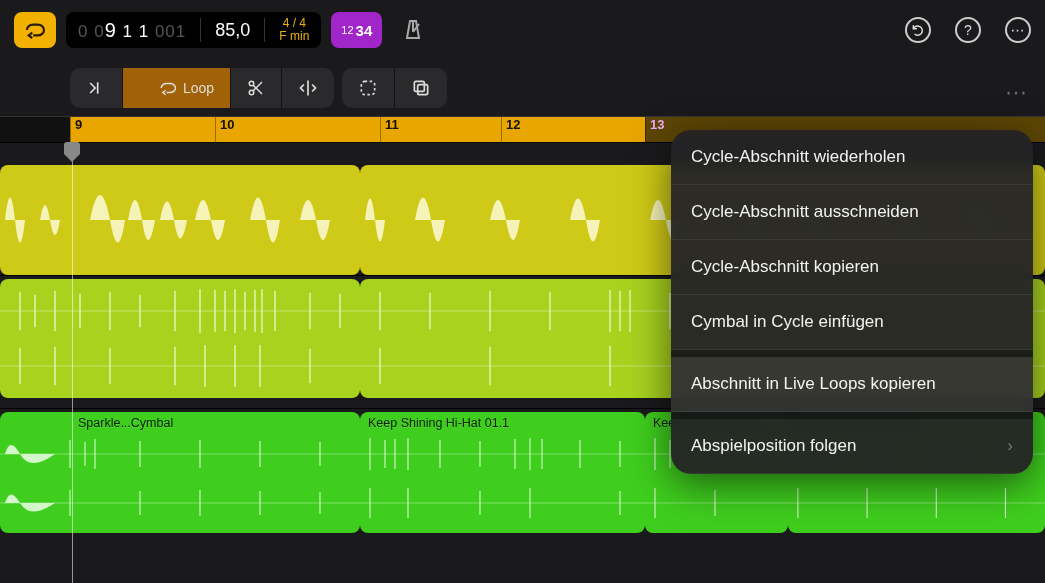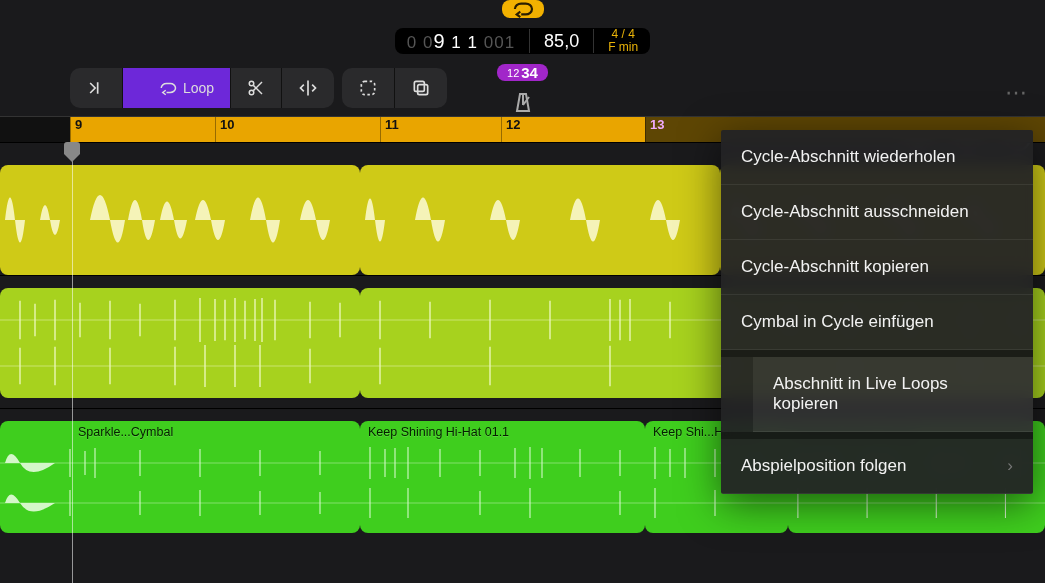--- a/index.html
+++ b/index.html
@@ -5,21 +5,21 @@
   * { box-sizing: border-box; margin: 0; padding: 0; }
   body {
     width: 1045px; height: 583px;
     font-family: -apple-system, "SF Pro Text", "Helvetica Neue", Arial, sans-serif;
     background:#1a1a1c; color:#fff; overflow:hidden;
     font-size:14px;
   }
   
   .top {
     height:60px; display:flex; align-items:center;
-    padding:0 14px; gap:10px; background:#1a1a1c;flex-direction:column;
+    padding:0 14px; gap:10px; background:#1a1a1c;
   }
   .btn-cycle {
     width:42px; height:36px; background:#f2b100; border-radius:8px;
     display:flex; align-items:center; justify-content:center;
   }
   .lcd {
     height:36px; background:#000; border-radius:8px;
     display:flex; align-items:center; gap:14px; padding:0 12px;
     font-variant-numeric: tabular-nums;
   }
@@ -50,21 +50,21 @@
   }
   .seg {
     display:flex; background:#2a2a2c; border-radius:10px; overflow:hidden;
     height:40px;
   }
   .seg .cell {
     display:flex; align-items:center; gap:6px; padding:0 16px; color:#ddd;
     border-right:1px solid #111;
   }
   .seg .cell:last-child{border-right:none;}
-  .seg .cell.active { background:#6d28d9;padding-left:36px; }
+  .seg .cell.active { background:#a16207;padding-left:36px; }
   .tools .einr {
     margin-left:auto; text-align:right; color:#aaa; font-size:13px;
     display:flex; flex-direction:column; align-items:flex-end; gap:3px;
     padding-right:48px;
   }
   .tools .einr .val { color:#fff; font-size:15px;}
   .tools .dots { color:#666; font-size:22px; position:absolute; right:18px; top:80px;}
 
   
   .ruler {
@@ -94,42 +94,42 @@
     clip-path: polygon(0 0,100% 0,100% 60%,50% 100%,0 60%);
     border-radius:3px;
   }
 
   
   .tracks { position:absolute; left:0; right:0; top:142px; bottom:0; }
   .track { position:relative; border-top:1px solid #000; }
   .track.t1 { height:133px; }
   .track.t2 { height:133px; }
   .track.t3 { height:135px; }
-  .region { position:absolute; top:12px; bottom:10px; border-radius:8px; overflow:hidden;}
+  .region { position:absolute; top:3px; bottom:10px; border-radius:8px; overflow:hidden;}
   .region .label {
     position:absolute; top:4px; left:8px; color:#052000; font-size:12.5px;
     font-weight:500; text-shadow:0 1px 0 rgba(255,255,255,.15);
   }
   .wave { position:absolute; left:0; right:0; }
   .wave svg { width:100%; height:100%; display:block;}
 
   .context {
-    position:absolute; right:12px; top:130px; width:312px;
+    position:absolute; right:12px; top:130px; width:362px;
     background:rgba(35,35,37,.95);
-    border-radius:2px; overflow:hidden;
+    border-radius:20px; overflow:hidden;
     box-shadow:0 10px 40px rgba(0,0,0,.55);
     backdrop-filter: blur(8px);
     z-index:100;
   }
   .context .item{
     padding:17px 20px; font-size:17px; color:#f2f2f2;
     border-bottom:1px solid rgba(255,255,255,.07);
     display:flex; align-items:center; cursor:default;
   }
-  .context .item.hover{ background:rgba(255,255,255,.06);margin-left:32px;}
+  .context .item.hover{ background:rgba(255,255,255,.06);}
   .context .sep { height:7px; background:rgba(0,0,0,.35);}
   .context .item .chev{ margin-left:auto; color:#777;}
 
 </style>
 </head>
 <body>
 
 <div class="top">
   <div class="btn-cycle">
     <svg width="22" height="18" viewBox="0 0 24 20" fill="none" stroke="#2a1e00" stroke-width="2.4">

